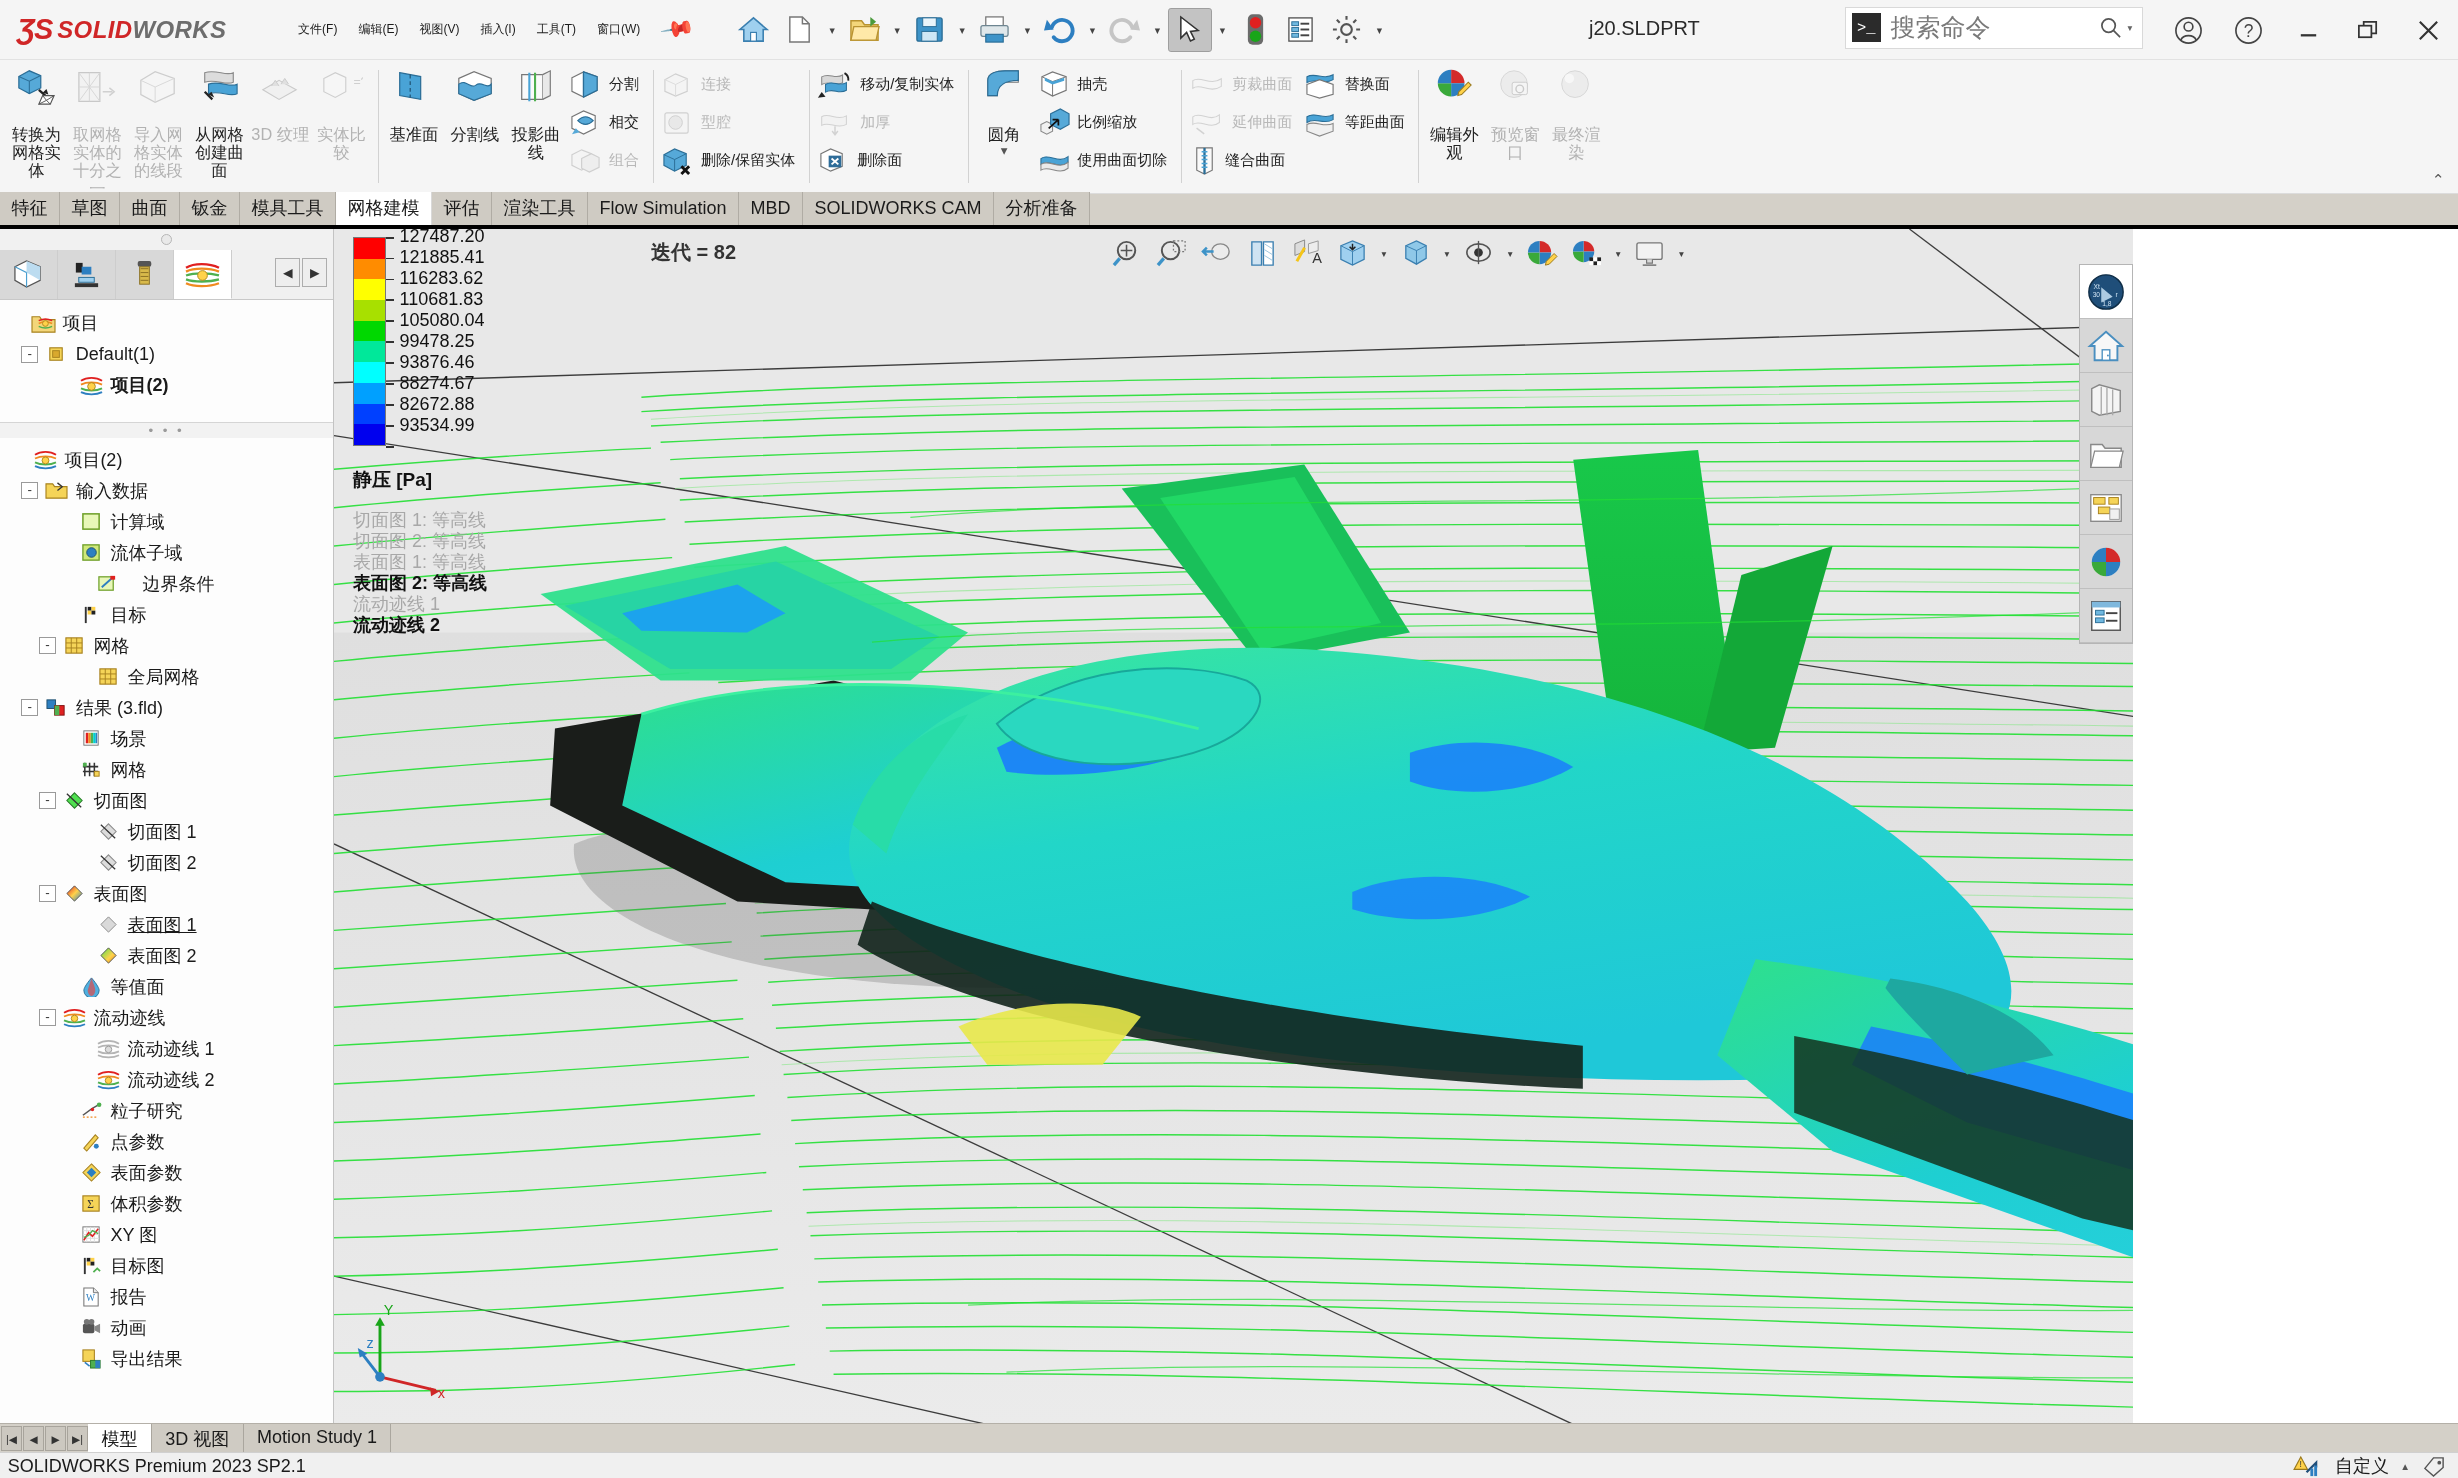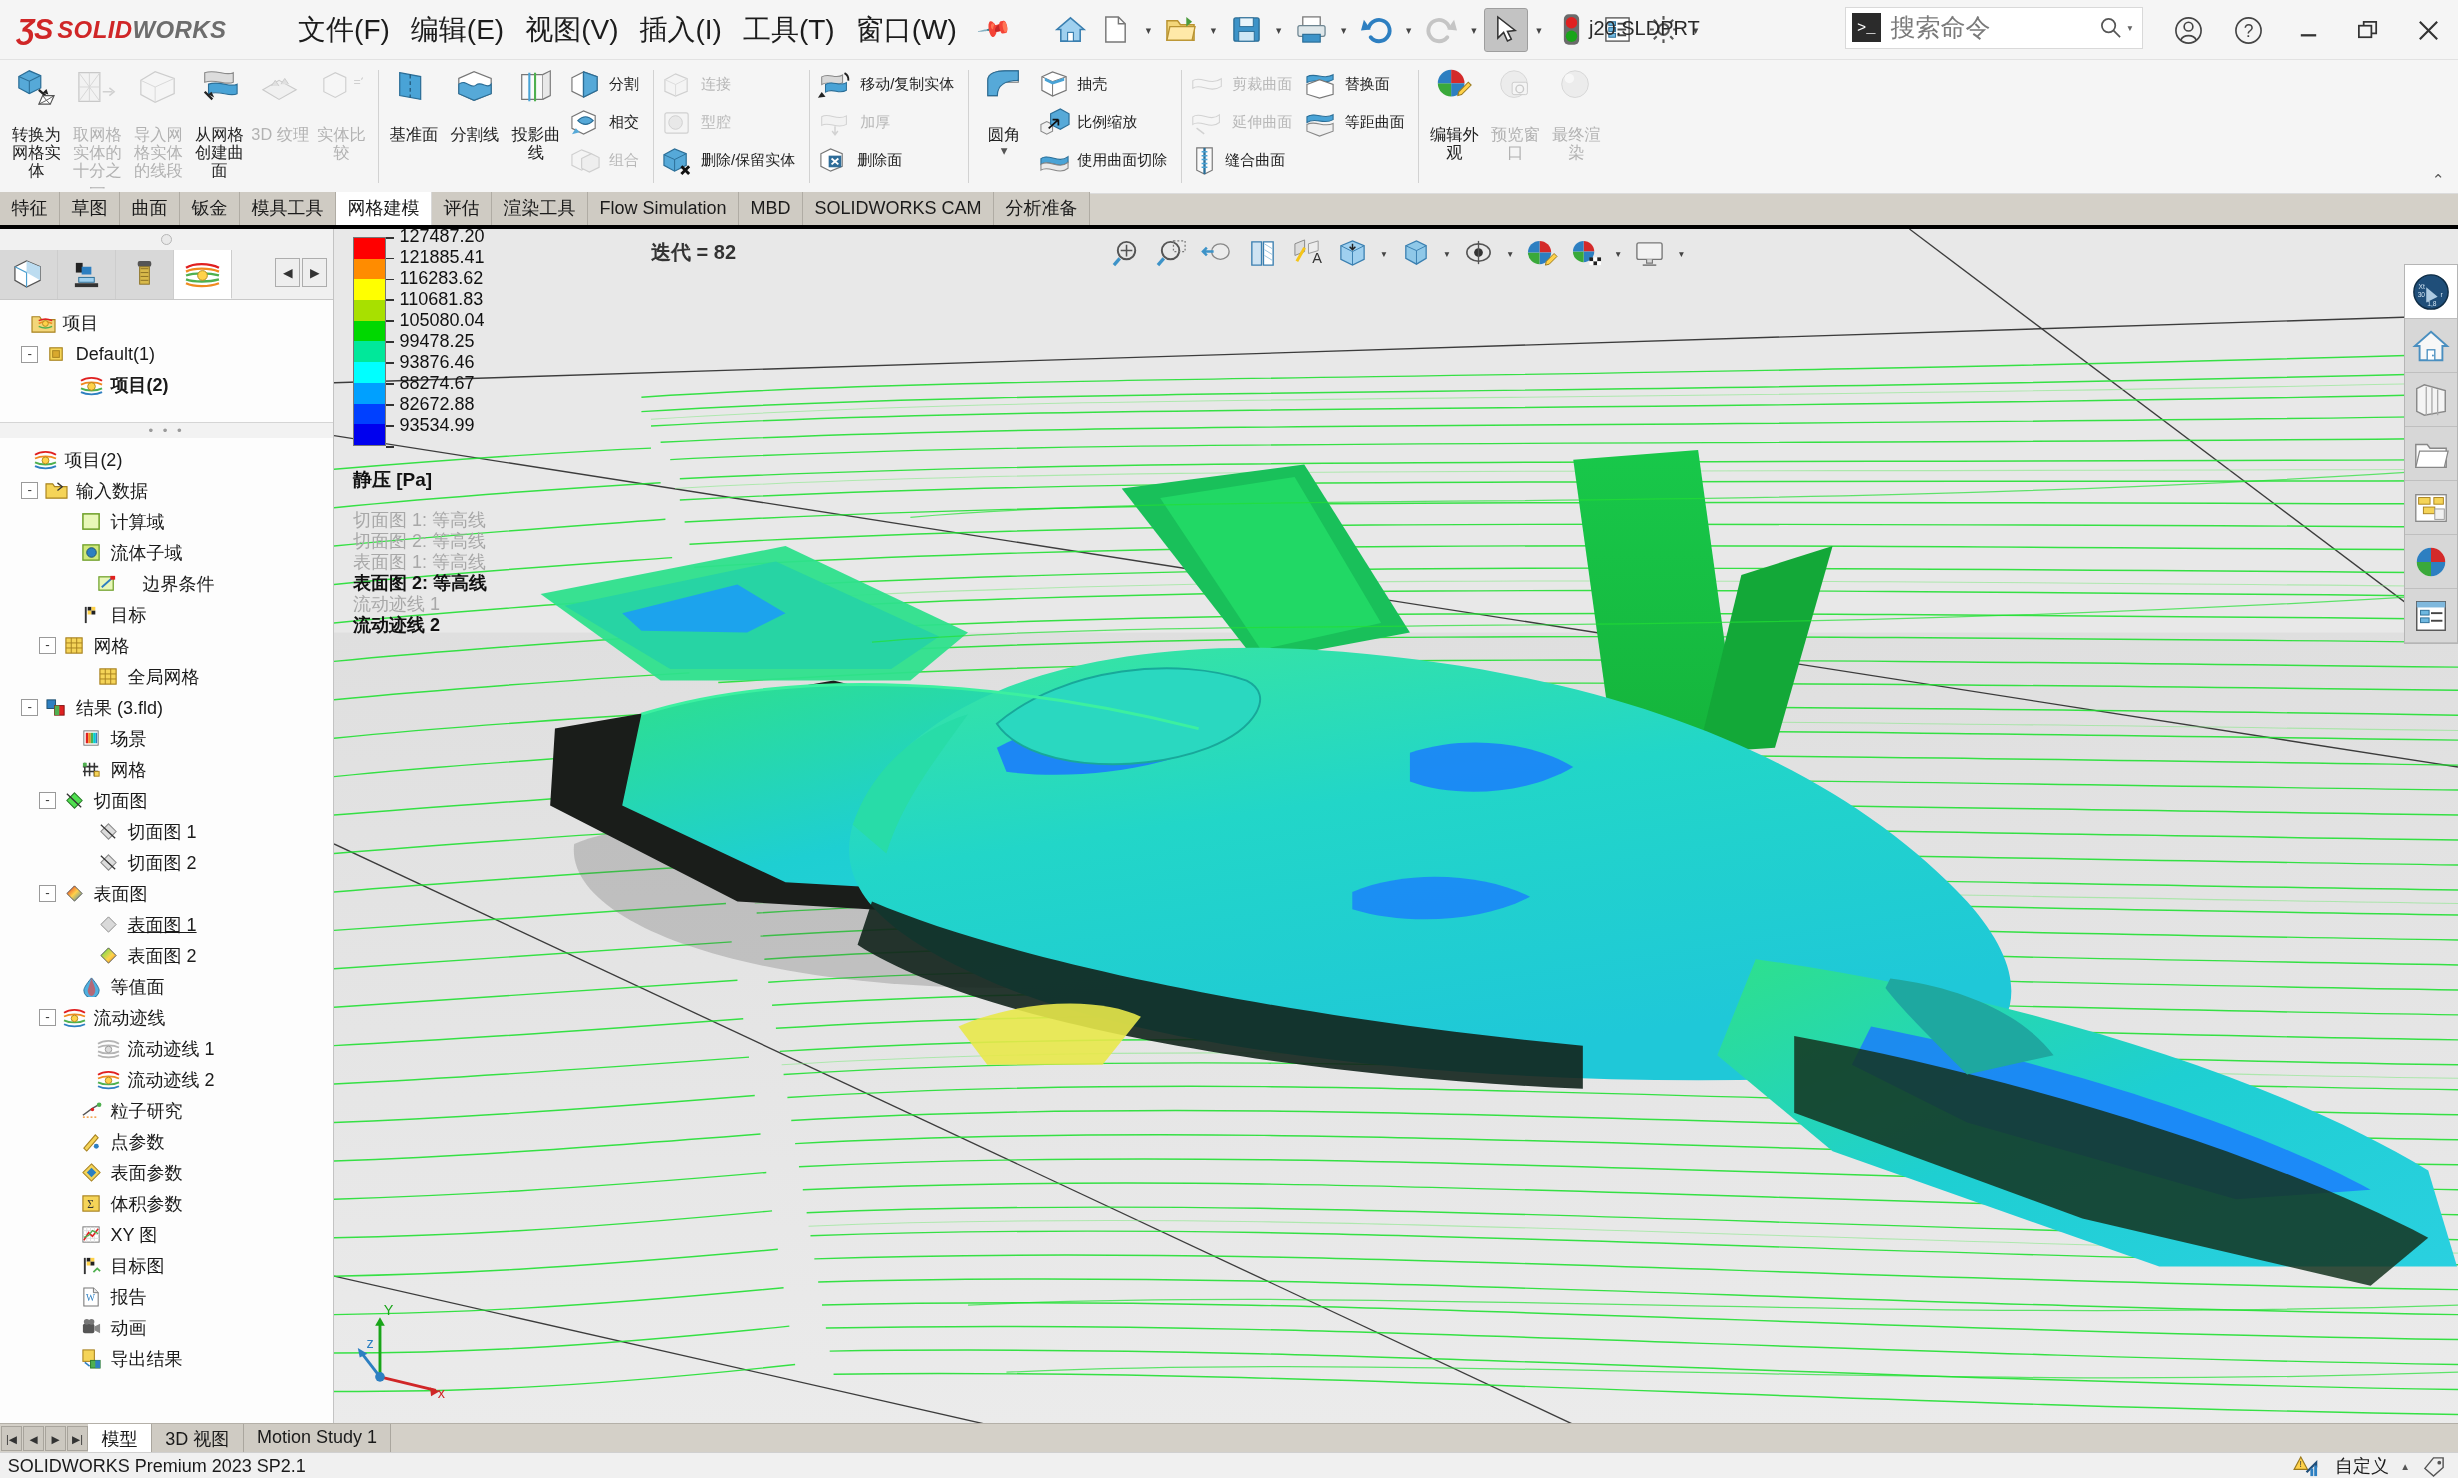--- a/index.html
+++ b/index.html
@@ -3,35 +3,35 @@
 <meta charset="utf-8">
 <style>
   * { box-sizing: border-box; margin: 0; padding: 0; }
   html, body {
     width: 2458px; height: 1479px;
     font-family: "Liberation Sans", "DejaVu Sans", sans-serif;
     overflow: hidden;
     background: #ffffff;
     -webkit-font-smoothing: antialiased;
   }
-  #app { position: relative; width: 2458px; height: 1479px; }
+  #app { position: relative; width: 2133px; height: 1479px; }
 
   
   .titlebar {
     position: absolute; top: 0; left: 0; width: 2458px; height: 60px;
     background: #f5f5f5;
     display: flex; align-items: center;
     border-bottom: 1px solid #e2e2e2;
   }
   .sw-logo { display: flex; align-items: center; margin-left: 17.3px; }
   .sw-logo .ds { font-size: 29px; font-weight: bold; color: #d02627; font-style: italic; letter-spacing: -1px;}
   .sw-logo .solid { font-size: 24px; font-weight: bold; color: #d02627; letter-spacing: 0.4px; margin-left: 4.8px; font-style: italic;}
   .sw-logo .works { font-size: 24px; font-weight: bold; color: #6d6d6d; letter-spacing: 0.4px; font-style: italic;}
   .menubar { display: flex; align-items: center; margin-left: 63px; gap: 3.8px;}
-  .menu-item { font-size: 28px; color: #1c1c1c; padding: 5.8px 8.6px; cursor: default; white-space: nowrap; }
+  .menu-item { font-size: 12px; color: #1c1c1c; padding: 5.8px 8.6px; cursor: default; white-space: nowrap; }
   .pin-icon { margin-left: 11.5px; color: #555; font-size: 22px; transform: rotate(35deg); }
 
   .qat { display: flex; align-items: center; margin-left: 40px; gap: 1.9px; }
   .qat-btn { width: 44px; height: 44px; display:flex; align-items:center; justify-content:center; border-radius:2.9px;}
   .qat-caret { width: 17.3px; height: 44px; display:flex;align-items:center;justify-content:center; color:#444; font-size: 10.6px;}
   .qat-btn.sel { background: #c3c3c3; border: 1px solid #9e9e9e; }
 
   .doc-title { position: absolute; left: 1589px; top: 17.3px; font-size: 20px; color: #2a2a2a; }
 
   .searchbox {

